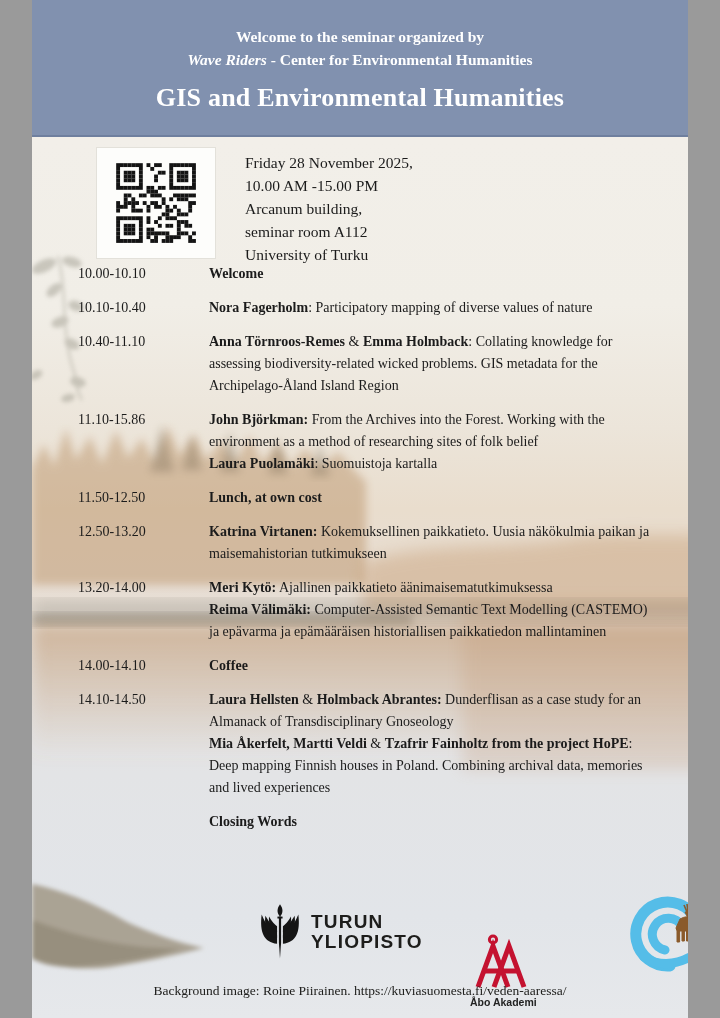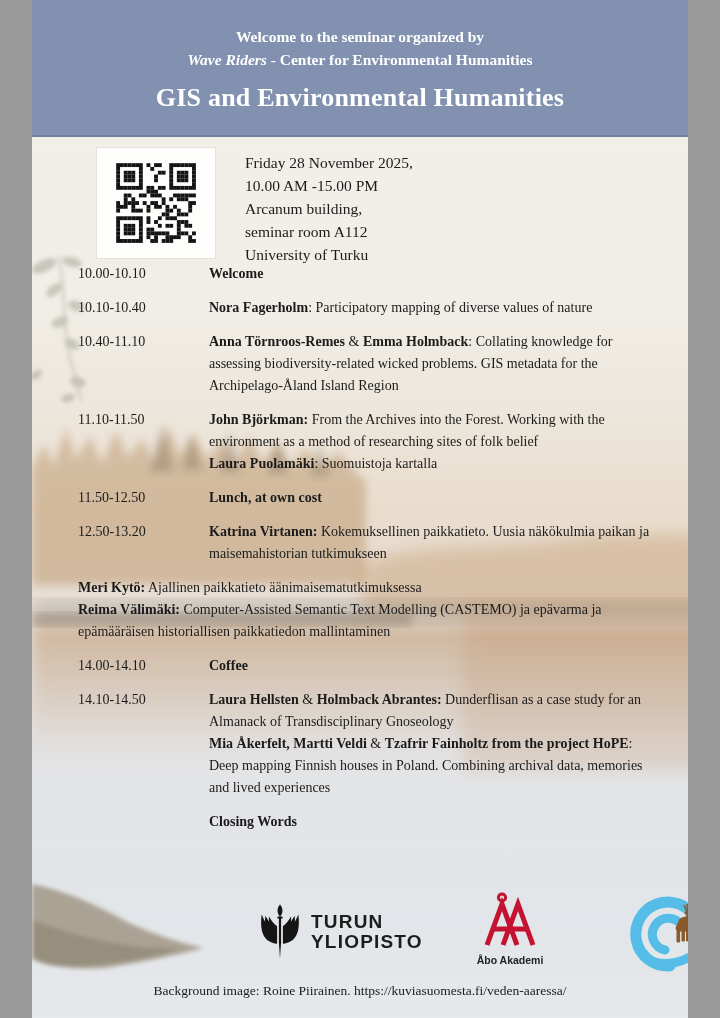--- a/index.html
+++ b/index.html
@@ -29,21 +29,21 @@
   
   .sched{position:absolute;top:263px;left:46px;right:38px;font-size:14px;line-height:22px;z-index:2;}
   .srow{display:flex;margin-bottom:12px;}
   .stime{width:131px;flex:none;}
   .stalks{flex:1;}
   strong{font-weight:bold;}
   
   .logo-tu{position:absolute;left:226px;top:901px;display:flex;align-items:center;z-index:2;}
   .tu-text{margin-left:9px;font-family:"Liberation Sans",sans-serif;font-weight:bold;
            font-size:19px;line-height:20.5px;letter-spacing:1.2px;color:#1d1d1b;}
-  .logo-aa{position:absolute;left:438px;top:891px;width:80px;text-align:center;z-index:2;}
+  .logo-aa{position:absolute;left:438px;top:933px;width:80px;z-index:2;}
   .aa-text{font-family:"Liberation Sans",sans-serif;font-weight:bold;font-size:10.5px;color:#222;margin-top:1px;}
   .logo-wave{position:absolute;left:592px;top:889px;z-index:2;}
   
   .credit{position:absolute;left:0;right:0;top:983px;text-align:center;font-size:13.5px;color:#20201e;z-index:2;}
 </style>
 </head>
 <body>
 
 <div class="poster">
 
@@ -346,39 +346,40 @@
           <div class="tline"><strong>Nora Fagerholm</strong><span>: Participatory mapping of diverse values of nature</span></div>
         </div>
       </div>
       <div class="srow">
         <div class="stime">10.40-11.10</div>
         <div class="stalks">
           <div class="tline"><strong>Anna Törnroos-Remes</strong><span> &amp; </span><strong>Emma Holmback</strong><span>: Collating knowledge for assessing biodiversity-related wicked problems. GIS metadata for the Archipelago-Åland Island Region</span></div>
         </div>
       </div>
       <div class="srow">
-        <div class="stime">11.10-11.50</div>
+        <div class="stime">11.10-15.86</div>
         <div class="stalks">
           <div class="tline"><strong>John Björkman:</strong><span> From the Archives into the Forest. Working with the environment as a method of researching sites of folk belief</span></div>
           <div class="tline"><strong>Laura Puolamäki</strong><span>: Suomuistoja kartalla</span></div>
         </div>
       </div>
       <div class="srow">
         <div class="stime">11.50-12.50</div>
         <div class="stalks">
           <div class="tline"><strong>Lunch, at own cost</strong></div>
         </div>
       </div>
       <div class="srow">
         <div class="stime">12.50-13.20</div>
         <div class="stalks">
           <div class="tline"><strong>Katrina Virtanen:</strong><span> Kokemuksellinen paikkatieto. Uusia näkökulmia paikan ja maisemahistorian tutkimukseen</span></div>
         </div>
       </div>
       <div class="srow">
+        <div class="stime">13.20-14.00</div>
         <div class="stalks">
           <div class="tline"><strong>Meri Kytö:</strong><span> Ajallinen paikkatieto äänimaisematutkimuksessa</span></div>
           <div class="tline"><strong>Reima Välimäki:</strong><span> Computer-Assisted Semantic Text Modelling (CASTEMO) ja epävarma ja epämääräisen historiallisen paikkatiedon mallintaminen</span></div>
         </div>
       </div>
       <div class="srow">
         <div class="stime">14.00-14.10</div>
         <div class="stalks">
           <div class="tline"><strong>Coffee</strong></div>
         </div>

